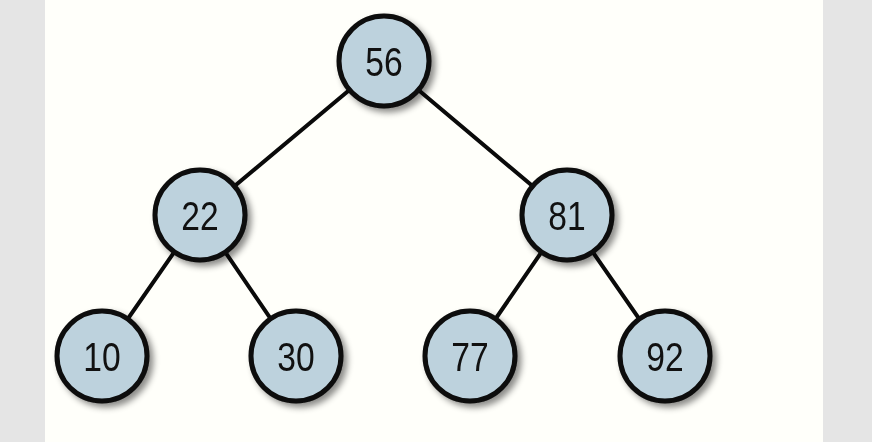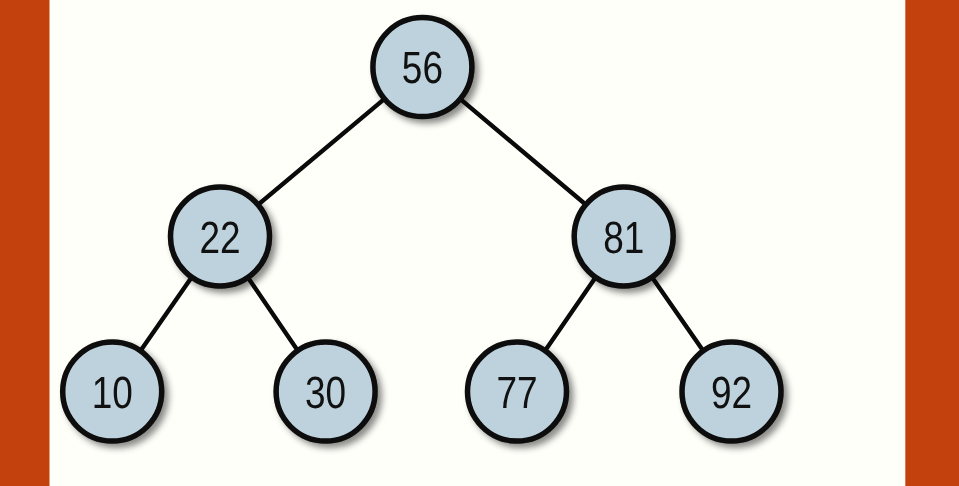--- a/index.html
+++ b/index.html
@@ -4,21 +4,21 @@
 <style>
   html, body {
     margin: 0;
     padding: 0;
     background: #ffffff;
   }
   #stage {
     position: relative;
     width: 872px;
     height: 442px;
-    background: #c2410c;
+    background: #e5e5e5;
     overflow: hidden;
     font-family: "Liberation Sans", sans-serif;
   }
   
   #page-tint {
     position: absolute;
     left: 45px;
     top: 0;
     width: 778px;
     height: 442px;

